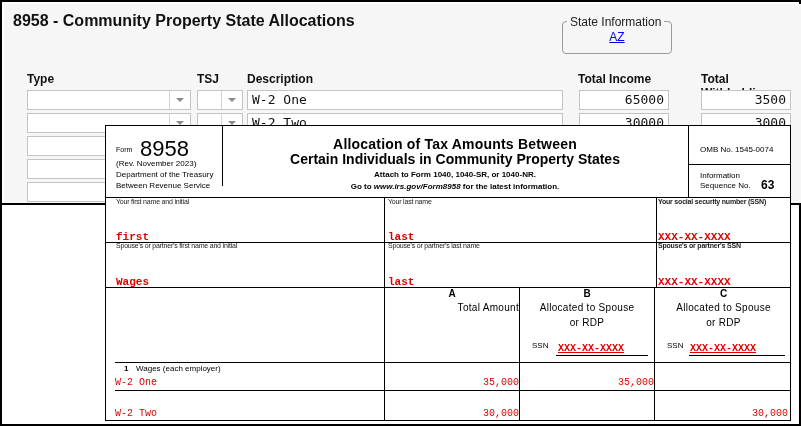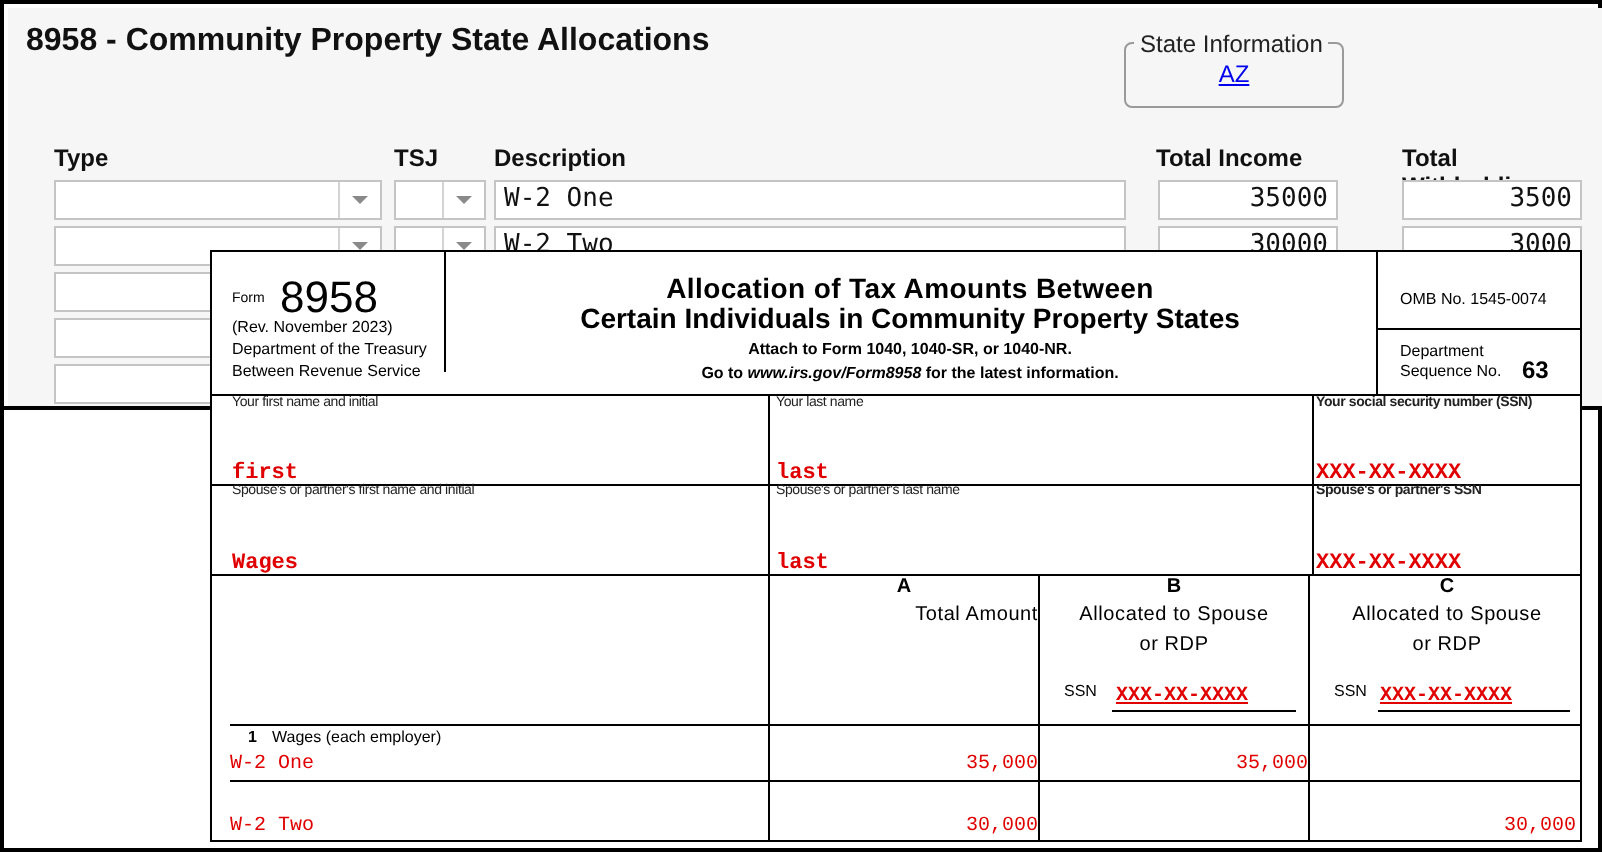--- a/index.html
+++ b/index.html
@@ -61,21 +61,21 @@
 
     <div class="field" style="left:23px;top:86px;width:164px">
       
       <span class="dd-arrow"></span>
     </div>
     <div class="field" style="left:193px;top:86px;width:46px">
       
       <span class="dd-arrow"></span>
     </div>
     <div class="field" style="left:243px;top:86px;width:316px">W-2 One</div>
-    <div class="field num" style="left:575px;top:86px;width:90px">35000</div>
+    <div class="field num" style="left:575px;top:86px;width:90px">65000</div>
     <div class="field num" style="left:697px;top:86px;width:90px">3500</div>
 
     <div class="field" style="left:23px;top:109px;width:164px">
       
       <span class="dd-arrow"></span>
     </div>
     <div class="field" style="left:193px;top:109px;width:46px">
       
       <span class="dd-arrow"></span>
     </div>
@@ -102,21 +102,21 @@
   <div class="t" style="left:116px;width:466px;top:10px;text-align:center;font-size:14px;font-weight:bold;letter-spacing:0.2px">Allocation of Tax Amounts Between</div>
   <div class="t" style="left:116px;width:466px;top:25px;text-align:center;font-size:14px;font-weight:bold">Certain Individuals in Community Property States</div>
   <div class="t" style="left:116px;width:466px;top:44px;text-align:center;font-size:8px;font-weight:bold">Attach to Form 1040, 1040-SR, or 1040-NR.</div>
   <div class="t" style="left:116px;width:466px;top:56px;text-align:center;font-size:8px;font-weight:bold">
     <span>Go to </span><i>www.irs.gov/Form8958</i><span> for the latest information.</span>
   </div>
 
   <div class="ln" style="left:582px;top:0;width:1px;height:72px"></div>
   <div class="t" style="left:594px;top:19px;font-size:8px">OMB No. 1545-0074</div>
   <div class="ln" style="left:582px;top:38px;width:104px;height:1px"></div>
-  <div class="t" style="left:594px;top:45px;font-size:8px">Department</div>
+  <div class="t" style="left:594px;top:45px;font-size:8px">Information</div>
   <div class="t" style="left:594px;top:55px;font-size:8px">Sequence No.</div>
   <div class="t" style="left:655px;top:52px;font-size:12px;font-weight:bold">63</div>
 
   <div class="ln" style="left:0;top:71px;width:686px;height:1px"></div>
 
   <div class="ln" style="left:278px;top:71px;width:1px;height:90px"></div>
   <div class="ln" style="left:550px;top:71px;width:1px;height:90px"></div>
 
   <div class="t tiny" style="left:10px;top:72px">Your first name and initial</div>
   <div class="t red" style="left:10px;top:105px;font-size:11px">first</div>

